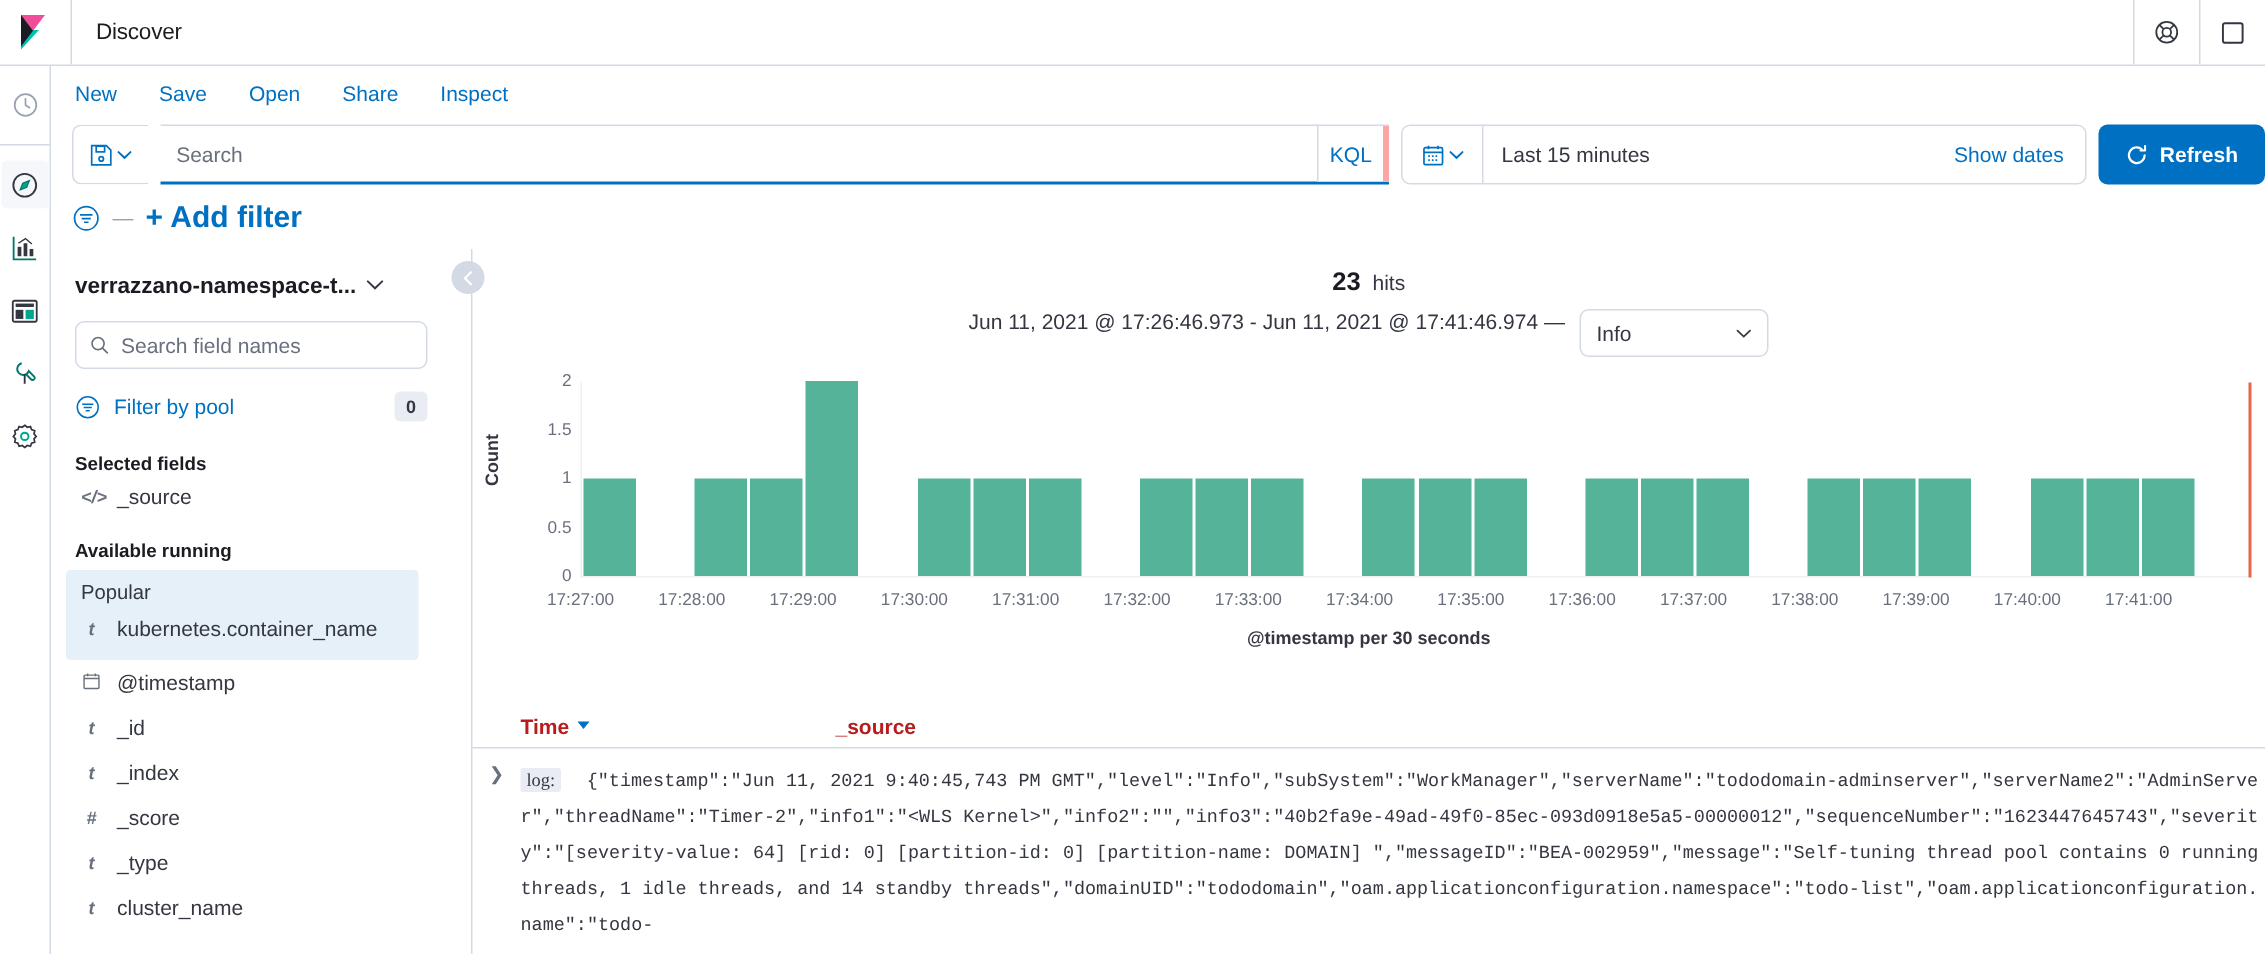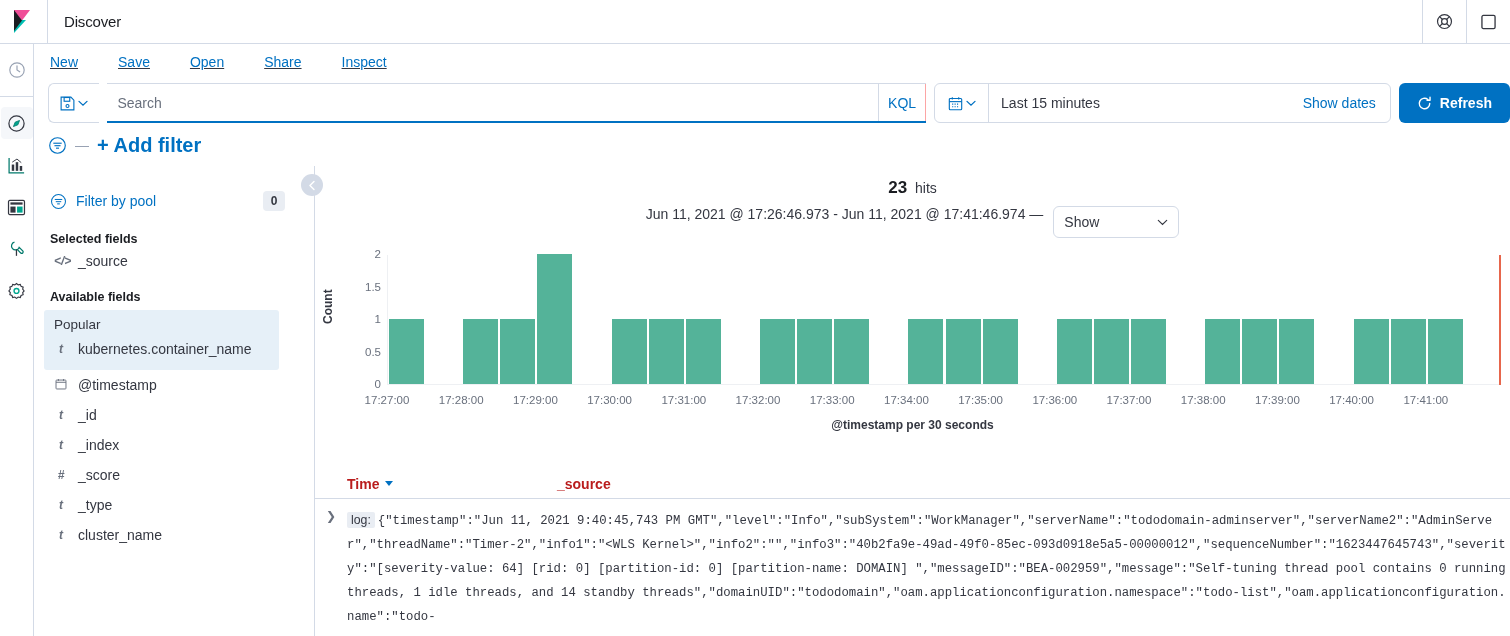--- a/index.html
+++ b/index.html
@@ -41,42 +41,42 @@
   .rail-icon {
     width: 32px; height: 32px; margin-top: 10px; border-radius: 4px;
     display: flex; align-items: center; justify-content: center;
   }
   .rail-divider { width: 34px; height: 1px; background: #d3dae6; margin-top: 10px; }
   .rail-icon.active { background: #f5f7fa; }
 
   
   .main { position: absolute; top: 44px; left: 34px; width: 1476px; height: 592px; background:#fff; }
 
-  .menu-row { height: 36px; display: flex; align-items: center; padding-left: 16px; gap: 40px; text-decoration: underline; }
+  .menu-row { height: 36px; display: flex; align-items: center; padding-left: 16px; gap: 28px; }
   .menu-item { font-size: 14px; color: #0071c2; cursor: pointer; }
 
   .query-row { height: 46px; display: flex; align-items: center; padding-left: 14px; gap: 8px; }
 
   .saved-query-btn {
     width: 52px; height: 40px; background: #fff; border: 1px solid #d3dae6; border-right: none;
     border-radius: 6px 0 0 6px; display: flex; align-items: center; justify-content: center; gap: 3px;
   }
   .search-wrap {
     width: 828px; height: 40px; display: flex; align-items: stretch;
     border-top: 1px solid #d3dae6; border-bottom: 2px solid #0071c2;
     background: #fff;
   }
   .search-input {
     flex: 1; border: none; outline: none; font-size: 14px; color: #343741;
     padding: 0 10px; background: transparent; font-family: "Liberation Sans", sans-serif;
   }
   .search-input::placeholder { color: #69707d; }
   .kql-badge {
     width: 48px; display: flex; align-items: center; justify-content: center;
-    font-size: 14px; color: #0071c2; border-left: 1px solid #d3dae6; border-right:1px solid #fca5a5;
+    font-size: 14px; color: #0071c2; border-left: 1px solid #d3dae6; border-right:4px solid #fca5a5;
     background:#fff;
   }
   .datepicker {
     width: 462px; height: 40px; border: 1px solid #d3dae6; border-radius: 6px;
     display: flex; align-items: center; background: #fff;
   }
   .date-icon-cell {
     width: 54px; height: 38px; display: flex; align-items: center; justify-content: center; gap: 3px;
     border-right: 1px solid #d3dae6;
   }
@@ -169,21 +169,21 @@
     width: 210px; padding-top: 10px;
     font-family: "Liberation Mono", monospace; font-size: 12.5px; color: #343741; white-space: nowrap;
   }
   .source-cell {
     flex: 1; padding: 9px 0 9px 0;
     font-family: "Liberation Mono", monospace; font-size: 12.3px; line-height: 24px;
     color: #343741; word-break: break-all;
   }
   .log-key {
     background: #e9edf3; color: #343741; padding: 1px 4px; border-radius: 2px;
-    font-family: Liberation Sans, sans-serif; font-size: 12.3px; margin-right: 3px;
+    font-family: Liberation Serif, serif; font-size: 12.3px; margin-right: 17px;
   }
   .chev-right { font-size: 12px; color: #69707d; }
   .sort-caret { width: 0; height: 0; border-left: 4px solid transparent; border-right: 4px solid transparent; border-top: 5px solid #0071c2; }
 </style>
 </head>
 <body>
 
 <div class="app">
 
   <div class="top-header">
@@ -317,40 +317,53 @@
         <line x1="6.8" y1="10.2" x2="13.2" y2="10.2"></line>
         <line x1="8.4" y1="12.8" x2="11.6" y2="12.8"></line>
       </svg>
       <span class="filter-dash">—</span>
       <span class="add-filter">+ Add filter</span>
     </div>
 
     <div class="body-area">
 
       <div class="field-sidebar">
-
+        <div class="index-pattern-row">
+          <span class="index-pattern-name">verrazzano-namespace-t...</span>
+          <svg width="12" height="8" viewBox="0 0 12 8">
+            <path d="M1.2 1.6 L6 6.2 L10.8 1.6" fill="none" stroke="#343741" stroke-width="1.3" stroke-linecap="round"></path>
+          </svg>
+        </div>
+
+        <div class="field-search">
+          <svg width="14" height="14" viewBox="0 0 16 16" fill="none" stroke="#69707d" stroke-width="1.4">
+            <circle cx="6.8" cy="6.8" r="5.1"></circle>
+              <line x1="10.6" y1="10.6" x2="14.6" y2="14.6" stroke-linecap="round"></line>
+          </svg>
+          <input type="text" placeholder="Search field names" style="">
+        </div>
 
         <div class="filter-by-type-row">
           <svg width="17" height="17" viewBox="0 0 20 20" fill="none" stroke="#0071c2" stroke-width="1.2">
             <circle cx="10" cy="10" r="8.2"></circle>
             <line x1="5.6" y1="7.6" x2="14.4" y2="7.6"></line>
             <line x1="6.8" y1="10.2" x2="13.2" y2="10.2"></line>
             <line x1="8.4" y1="12.8" x2="11.6" y2="12.8"></line>
           </svg>
           <span class="filter-by-type-label">Filter by pool</span>
           <span class="count-badge">0</span>
         </div>
 
         <div class="field-group-title">Selected fields</div>
         <div class="field-item">
           <span class="field-type">&lt;/&gt;</span>
           <span>_source</span>
         </div>
 
-        <div class="field-group-title">Available fields</div>
+        <div class="field-group-title">Available running</div>
 
         <div class="popular-block">
           <div class="popular-label">Popular</div>
           <div class="field-item">
             <span class="field-type">t</span>
             <span>kubernetes.container_name</span>
           </div>
         </div>
 
         <div class="field-item">
@@ -393,21 +406,21 @@
           </svg>
         </div>
 
         <div class="hits-block">
           <span class="hits-count">23</span>
           <span class="hits-label">hits</span>
         </div>
         <div class="range-row">
           <span class="range-text">Jun 11, 2021 @ 17:26:46.973 - Jun 11, 2021 @ 17:41:46.974 —</span>
           <div class="interval-select">
-            <span>Show</span>
+            <span>Info</span>
             <svg class="chev" width="11" height="7" viewBox="0 0 12 8">
               <path d="M1.2 1.6 L6 6.2 L10.8 1.6" fill="none" stroke="#343741" stroke-width="1.3" stroke-linecap="round"></path>
             </svg>
           </div>
         </div>
 
         <div class="chart-box">
           <div class="y-axis-title">Count</div>
           <div class="plot" id="plot">
               <div class="bar" style="left: 1px; width: 35.1px; height: 65px; background: rgb(84, 179, 153);"></div>

